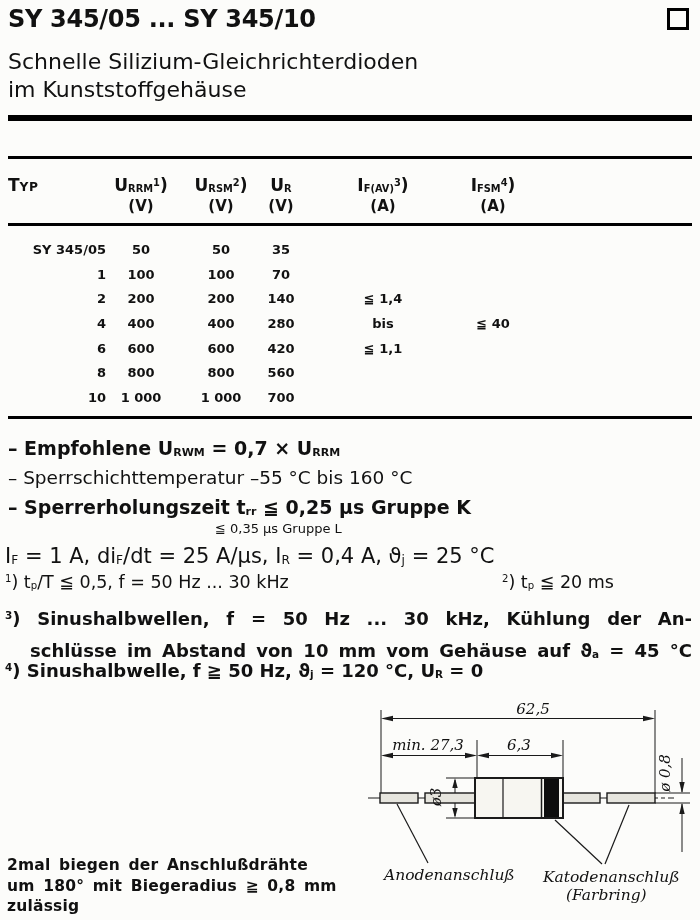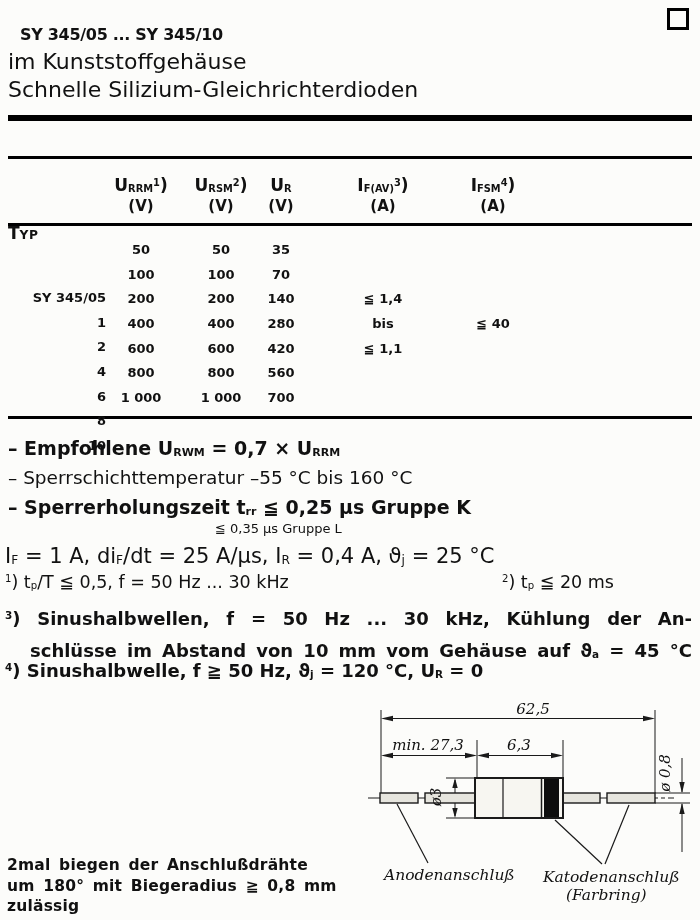--- a/index.html
+++ b/index.html
@@ -1,30 +1,30 @@
 <!DOCTYPE html>
 <html><head>
 <meta charset="utf-8">
 <style>
   html,body{margin:0;padding:0;background:#ffffff;}
   #page{position:relative;width:700px;height:920px;background:#fcfcfa;color:#111;
         font-family:"DejaVu Sans",sans-serif;overflow:hidden;}
   .abs{position:absolute;}
   
-  #title{left:20px;top:5px;font-size:16px;font-weight:700;letter-spacing:-0.3px;margin-top:20px;}
+  #title{left:8px;top:5px;font-size:24px;font-weight:700;letter-spacing:-0.3px;}
   #corner-square{left:667px;top:8px;width:16px;height:16px;border:3.5px solid #000;}
   #subtitle{left:8px;top:48px;font-size:22px;font-weight:400;line-height:28px;}
   .rule{left:8px;width:684px;background:#000;}
   #rule-thick{top:115px;height:6px;}
   #rule-a{top:156px;height:3px;}
   #rule-b{top:223px;height:3px;}
   #rule-c{top:416px;height:3px;}
   
   .cell{position:absolute;top:0;white-space:nowrap;}
-  .c0{left:0;width:106px;text-align:right;margin-top:48px;}
+  .c0{left:0;width:106px;text-align:right;}
   .c1{left:106px;width:70px;text-align:center;}
   .c2{left:184px;width:74px;text-align:center;}
   .c3{left:246px;width:70px;text-align:center;}
   .c4{left:347px;width:72px;text-align:center;}
   .c5{left:455px;width:76px;text-align:center;}
   #thead-main{left:0;top:175px;width:700px;height:22px;font-size:17px;font-weight:700;}
   #thead-main .c0{left:8px;width:100px;text-align:left;}
   #thead-units{left:0;top:197px;width:700px;height:18px;font-size:15px;font-weight:700;}
   #tbody{left:0;top:238px;width:700px;}
   .trow{position:relative;height:24.7px;line-height:24.7px;font-size:13px;font-weight:700;}
@@ -53,22 +53,22 @@
   .lbl-text{font-family:"DejaVu Serif",serif;font-style:italic;font-size:15.5px;fill:#111;}
 </style>
 </head>
 <body>
 
 <div id="page">
 
   <div class="abs" id="title">SY 345/05 ... SY 345/10</div>
   <div class="abs" id="corner-square"></div>
   <div class="abs" id="subtitle">
+    <div>Schnelle Silizium-Gleichrichterdioden</div>
     <div>im Kunststoffgehäuse</div>
-    <div>Schnelle Silizium-Gleichrichterdioden</div>
   </div>
 
   <div class="abs rule" id="rule-thick"></div>
   <div class="abs rule" id="rule-a"></div>
   <div class="abs rule" id="rule-b"></div>
   <div class="abs rule" id="rule-c"></div>
 
   <div class="abs" id="thead-main">
     <span class="cell c0"><span>T</span><span class="sc">YP</span></span>
     <span class="cell c1"><span>U</span><span class="sub">RRM</span><span class="sup">1</span><span>)</span></span>

